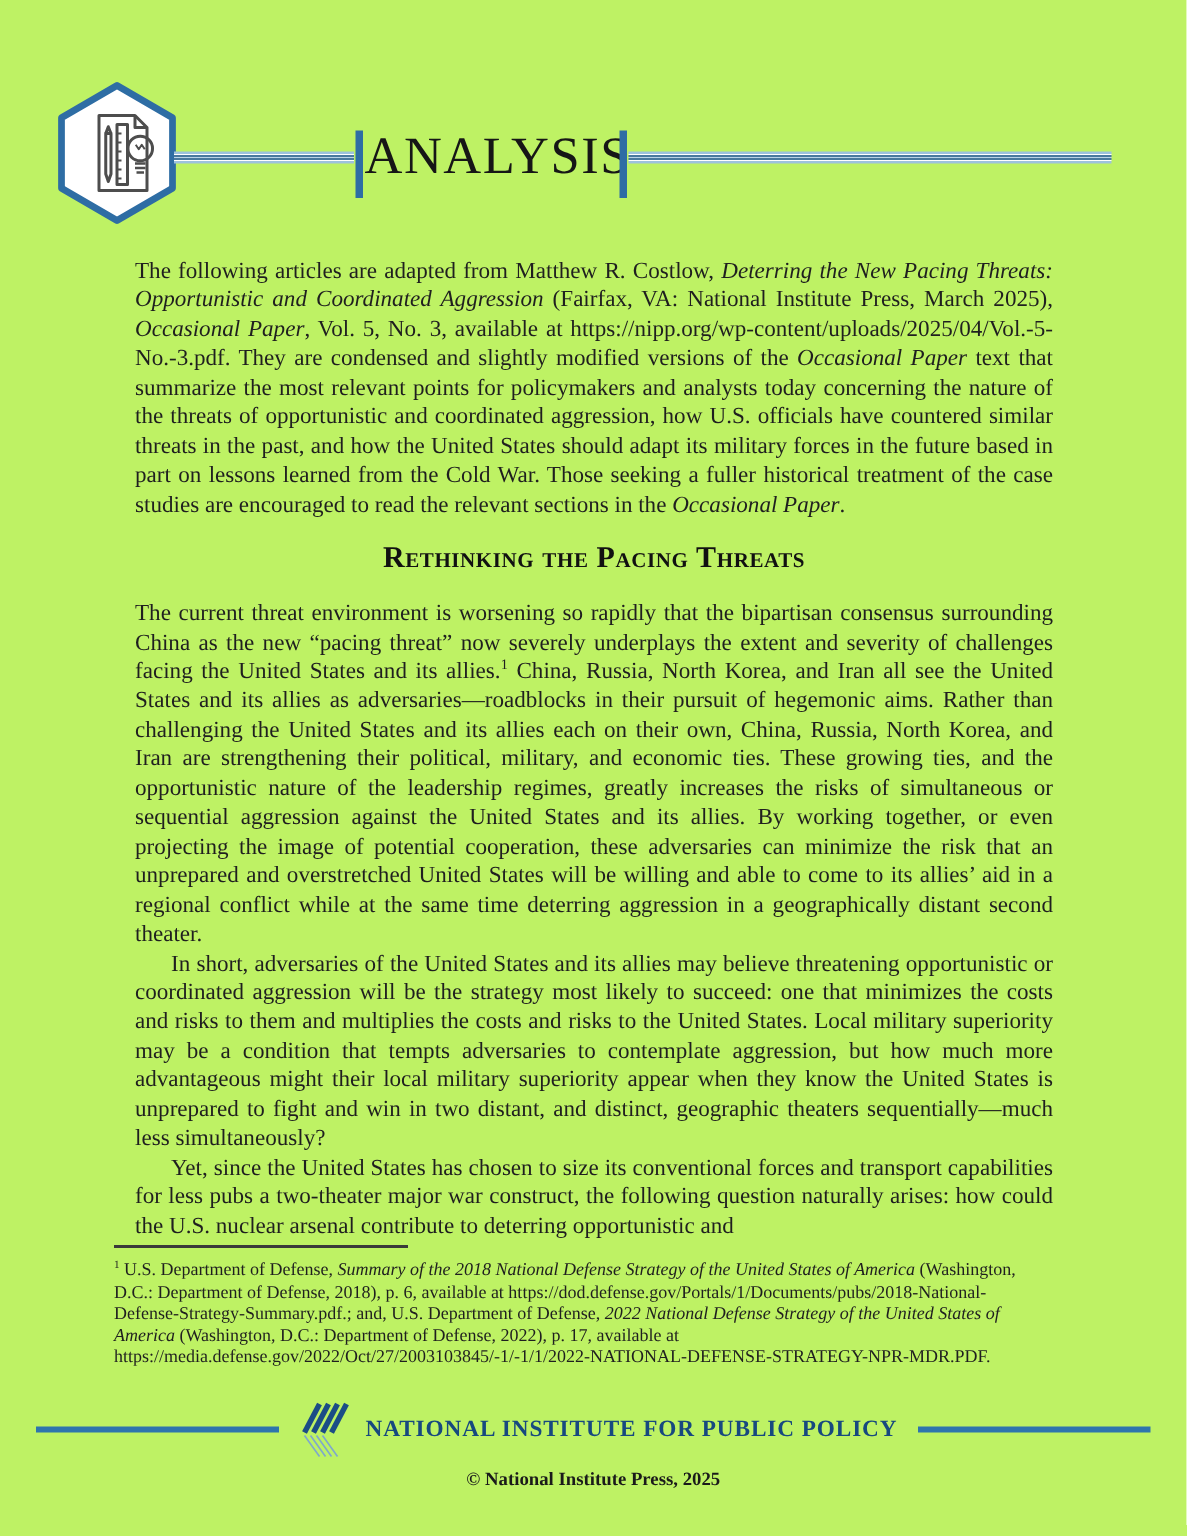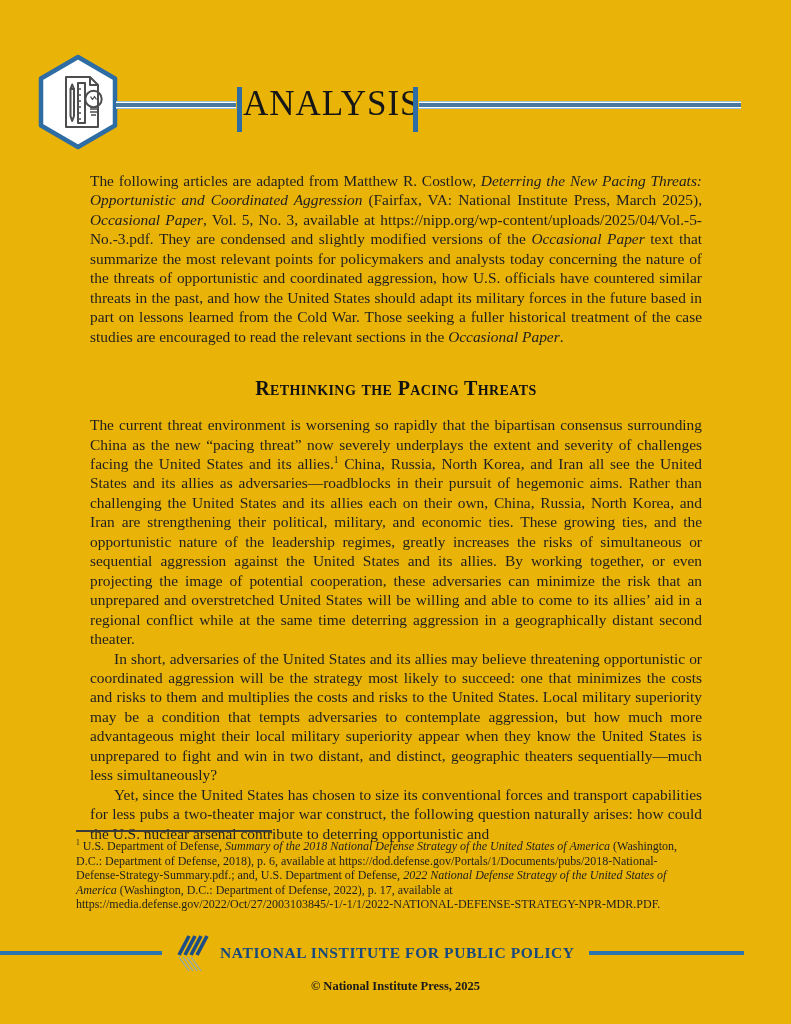--- a/index.html
+++ b/index.html
@@ -1,19 +1,19 @@
 <!DOCTYPE html>
 <html><head>
 <meta charset="utf-8">
 <style>
   * { margin:0; padding:0; box-sizing:border-box; }
   html,body { background:#ffffff; }
   .page {
     position:relative; width:791px; height:1024px; margin:0 auto;
-    background:#eab308; overflow:hidden;
+    background:#bef264; overflow:hidden;
     font-family:"Liberation Serif", serif; color:#1f1f1f;
   }
 
   
   .hex-logo { position:absolute; left:36px; top:53px; width:84px; height:98px; }
   .hrule {
     position:absolute; height:8px;
     background:linear-gradient(to bottom,
       #9dc2dd 0 1.5px, #ffffff 1.5px 2.1px,
       #49799f 2.1px 3.6px, #bad4e7 3.6px 4.5px,
@@ -33,34 +33,34 @@
   .content {
     position:absolute; left:90px; top:171px; width:612px;
     font-size:15.4px; line-height:19.45px; text-align:justify;
   }
   .content p { margin:0; }
   .it { font-style:italic; }
   sup { font-size:0.62em; vertical-align:super; line-height:0; }
   .section-heading {
     text-align:center; font-weight:bold; font-variant:small-caps;
     font-size:20px; letter-spacing:0.4px; color:#111;
-    margin:30px 0 15px 0; line-height:24px;
+    margin:14px 0 15px 0; line-height:24px;
   }
   .indent { text-indent:24px; }
 
   
   .footnote {
     position:absolute; left:76px; top:830px; width:614px;
     font-size:12px; line-height:14.6px; text-align:left;
   }
   .fn-sep { width:196px; border-top:2px solid #3a3a3a; margin-bottom:7px; }
 
   
   .footer { position:absolute; left:0; top:934px; width:791px; }
-  .footer-row { display:flex; align-items:center; justify-content:flex-start; }
+  .footer-row { display:flex; align-items:center; justify-content:center; }
   .fbar { height:4px; background:#2e75ad; }
   .fbar-left  { width:162px; margin-right:10px; }
   .fbar-right { width:155px; margin-left:14px; }
   .nipp-logo { width:40px; height:38px; margin-right:8px; flex:0 0 auto; }
   .org-name {
     font-weight:bold; color:#17497f; font-size:15.5px; letter-spacing:0.6px;
     white-space:nowrap; font-family:"Liberation Serif", serif;
   }
   .copyright { text-align:center; margin-top:7px; font-size:12.5px; color:#1a1a1a;font-weight:bold; }
 </style>

